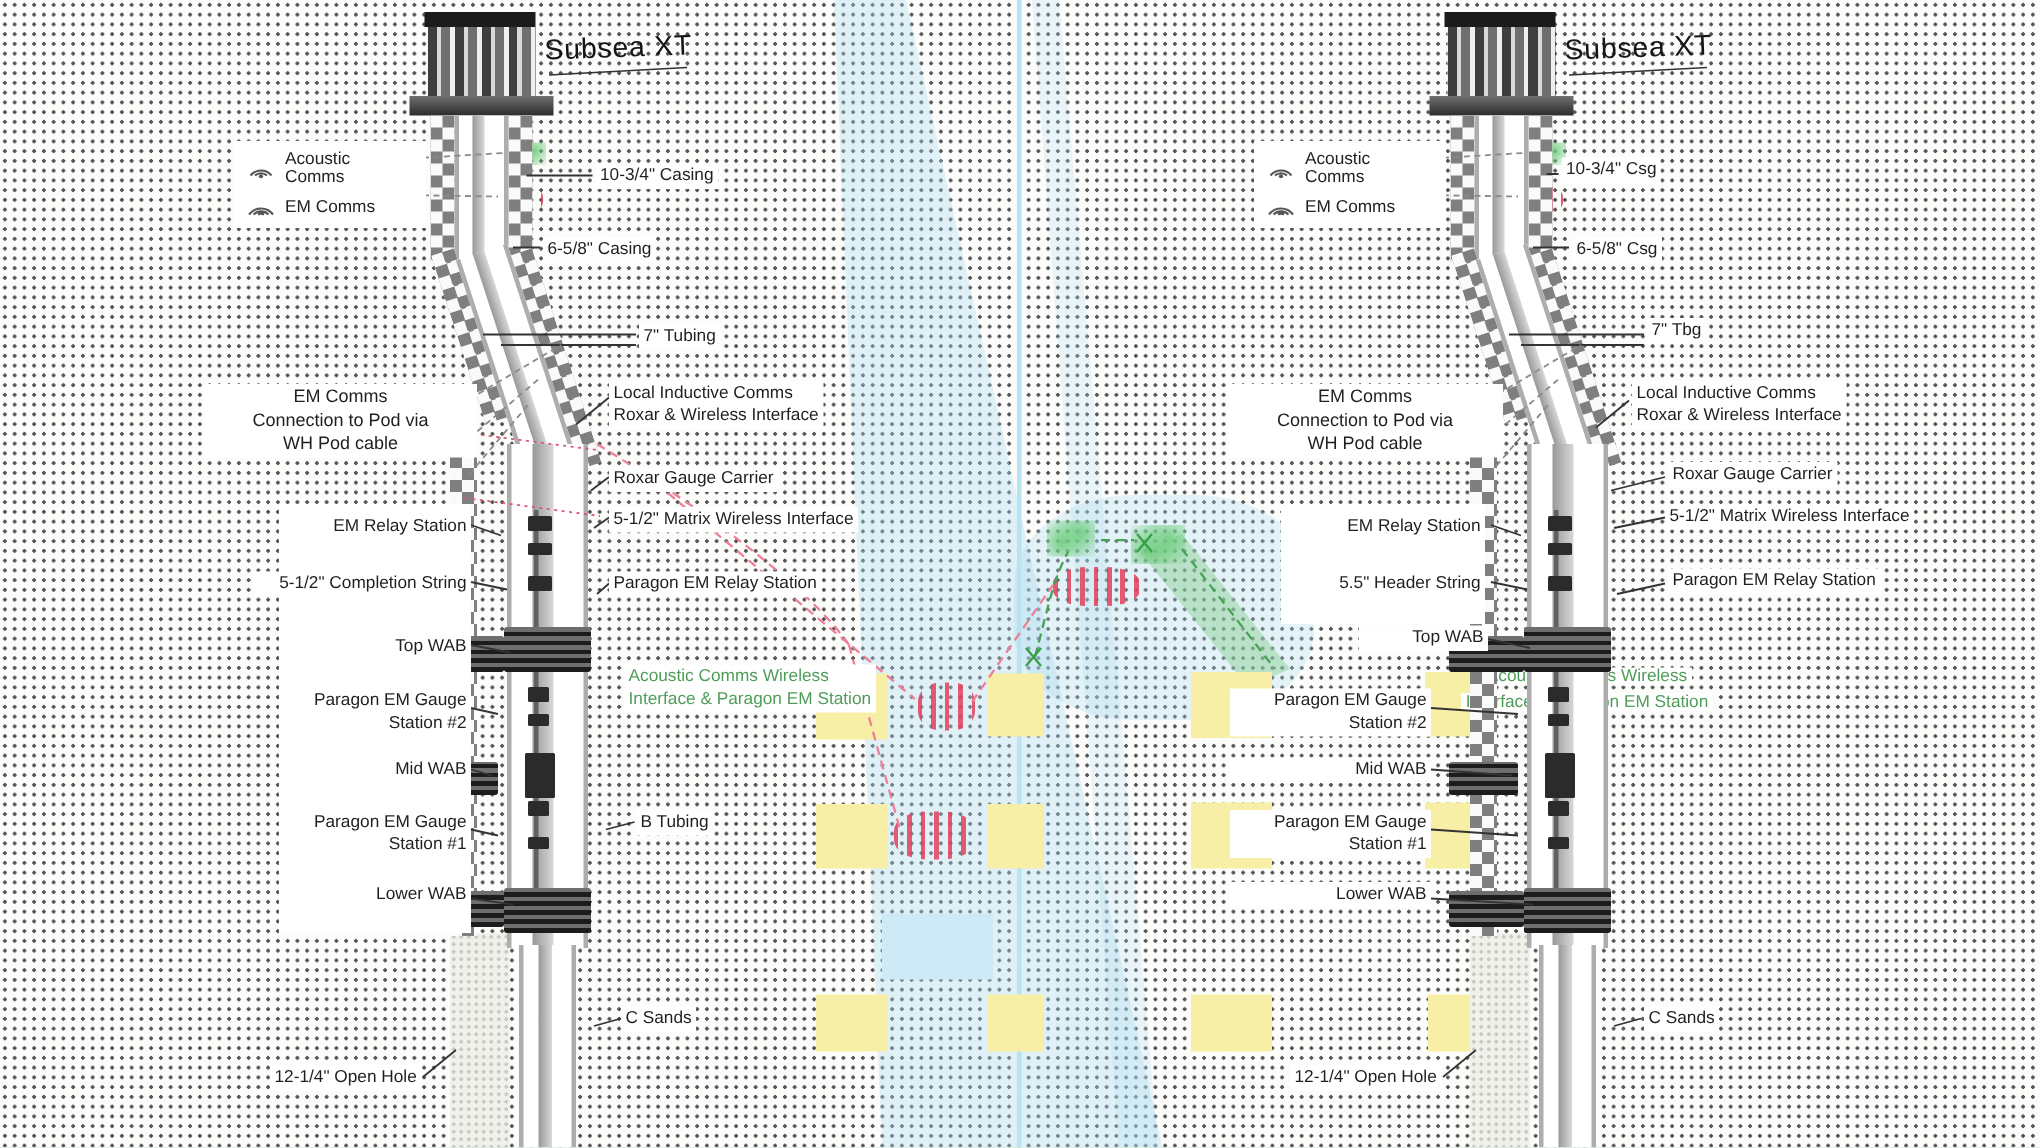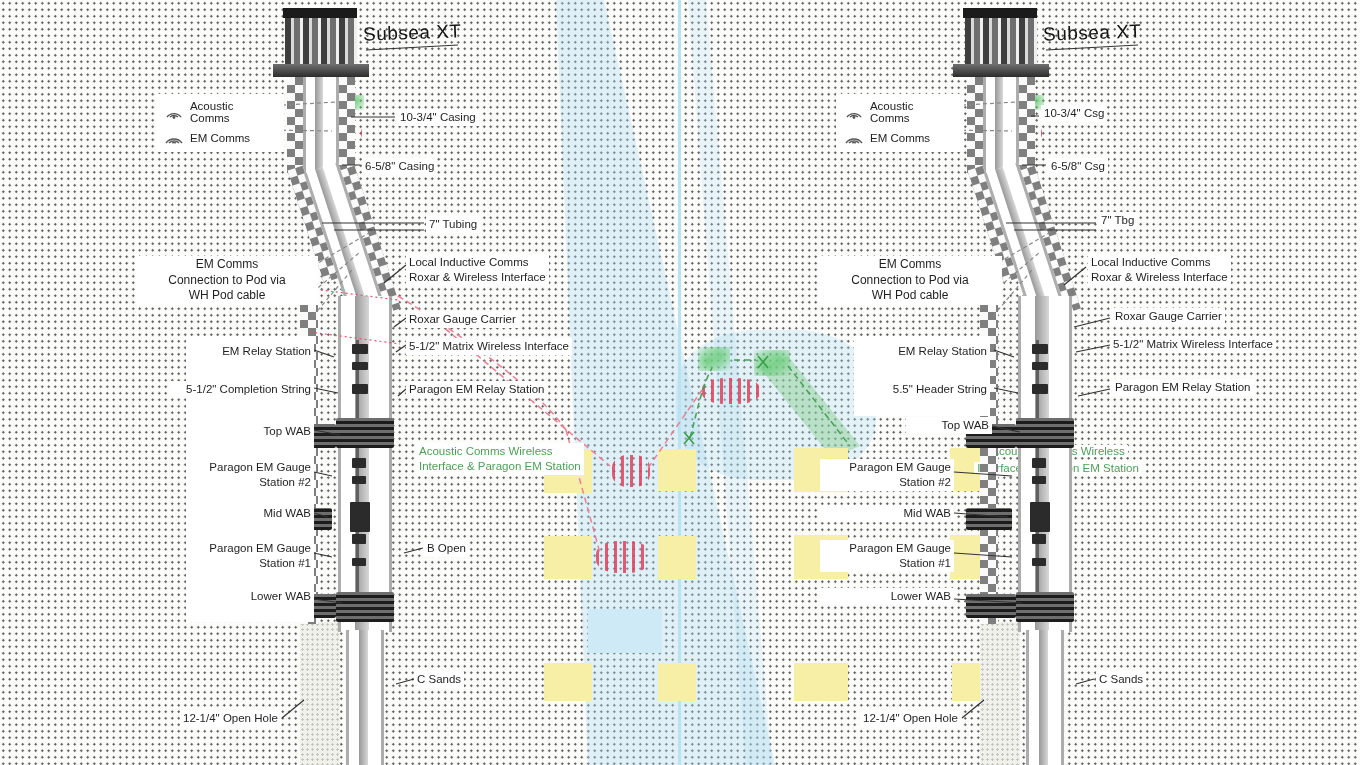--- a/index.html
+++ b/index.html
@@ -251,21 +251,21 @@
     <div>Local Inductive Comms</div>
     <div>Roxar &amp; Wireless Interface</div>
   </div>
   <div class="lbl" style="left:406px;top:311px;">Roxar Gauge Carrier</div>
   <div class="lbl" style="left:406px;top:338px;">5-1/2" Matrix Wireless Interface</div>
   <div class="lbl" style="left:406px;top:381px;">Paragon EM Relay Station</div>
   <div class="lbl green-t" style="left:416px;top:443px;">
     <div>Acoustic Comms Wireless</div>
     <div>Interface &amp; Paragon EM Station</div>
   </div>
-  <div class="lbl" style="left:424px;top:540px;">B Open</div>
+  <div class="lbl" style="left:424px;top:540px;">B Tubing</div>
   <div class="lbl" style="left:414px;top:671px;">C Sands</div>
   <div class="lbl" style="left:180px;top:710px;">12-1/4" Open Hole</div>
 
   <div class="title" style="left:1043px;top:22px;">Subsea XT</div>
 
   <div class="comms-box" style="left:836px;top:94px;width:112px;">
     <div class="comms-row">
       <svg width="20" height="16" viewBox="0 0 20 16">
         <path d="M3 13 A9 9 0 0 1 17 13 M6 13 A6 6 0 0 1 14 13" stroke="#555" fill="none" stroke-width="1.4"></path>
         <circle cx="10" cy="13.5" r="1.4" fill="#555"></circle>

